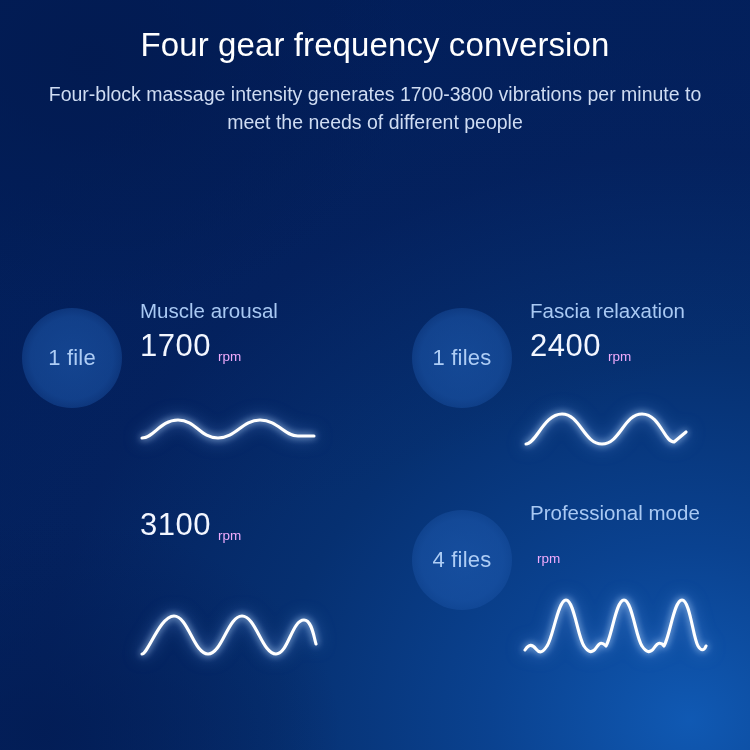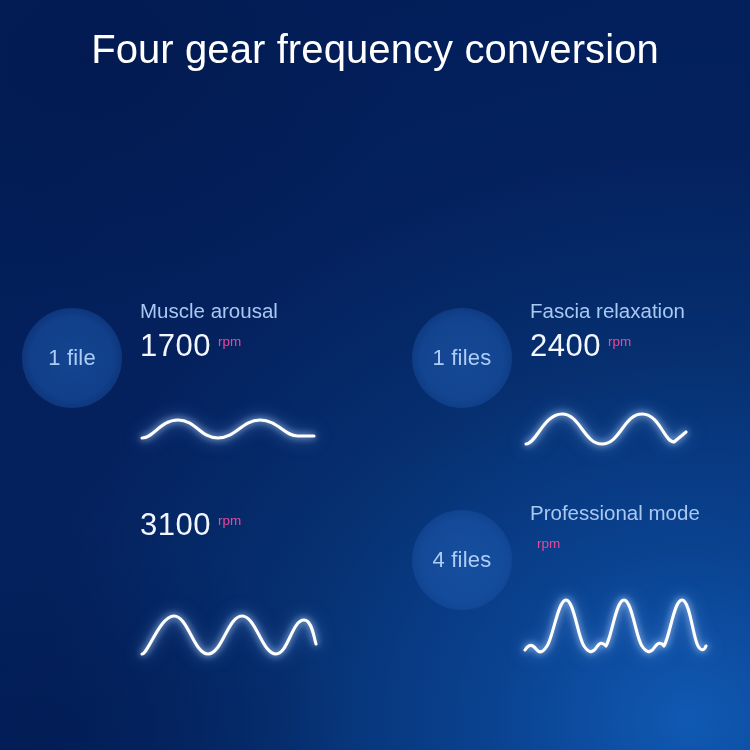--- a/index.html
+++ b/index.html
@@ -39,21 +39,21 @@
     position: absolute;
     left: 0;
     top: 0;
     width: 750px;
     text-align: center;
   }
   .title {
     margin: 0;
     padding-top: 26px;
     color: #ffffff;
-    font-size: 40px;
+    font-size: 33px;
     font-weight: 400;
     letter-spacing: 0.1px;
     line-height: 1.15;
   }
   .subtitle {
     margin: 16px auto 0;
     width: 672px;
     color: #cfdcf2;
     font-size: 19.5px;
     font-weight: 400;
@@ -120,25 +120,25 @@
     align-items: flex-start;
   }
   .rpm-value {
     color: #f2f6ff;
     font-size: 31px;
     font-weight: 300;
     line-height: 1.1;
     letter-spacing: 0.5px;
   }
   .rpm-unit {
-    color: #ec4899;
+    color: #f0abfc;
     font-size: 13.5px;
     font-weight: 400;
     margin-left: 7px;
-    margin-top: 5px;
+    margin-top: 20px;
     text-align: right;
   }
 
   .wave {
     position: absolute;
     left: 138px;
     top: 118px;
     width: 180px;
     height: 60px;
     overflow: visible;
@@ -164,20 +164,21 @@
 </style>
 </head>
 <body>
 
 <div class="poster">
   <div class="bg-base"></div>
   <div class="bg-tint"></div>
 
   <div class="header">
     <h1 class="title">Four gear frequency conversion</h1>
+    <p class="subtitle">Four-block massage intensity generates 1700-3800 vibrations per minute to meet the needs of different people</p>
   </div>
 
   <div class="grid">
 
     <div class="cell c0">
       <div class="badge">
         <span class="badge-label">1 file</span>
       </div>
       <div class="info">
         <div class="mode-name">Muscle arousal</div>

